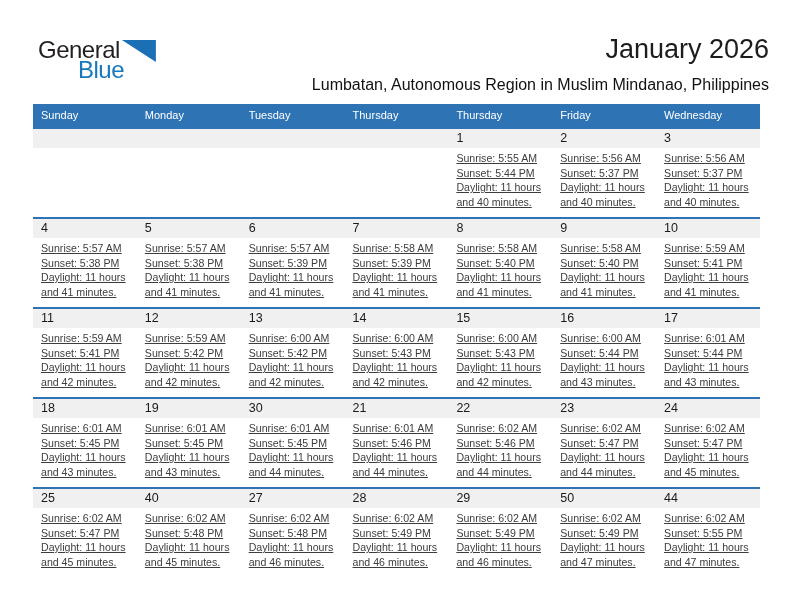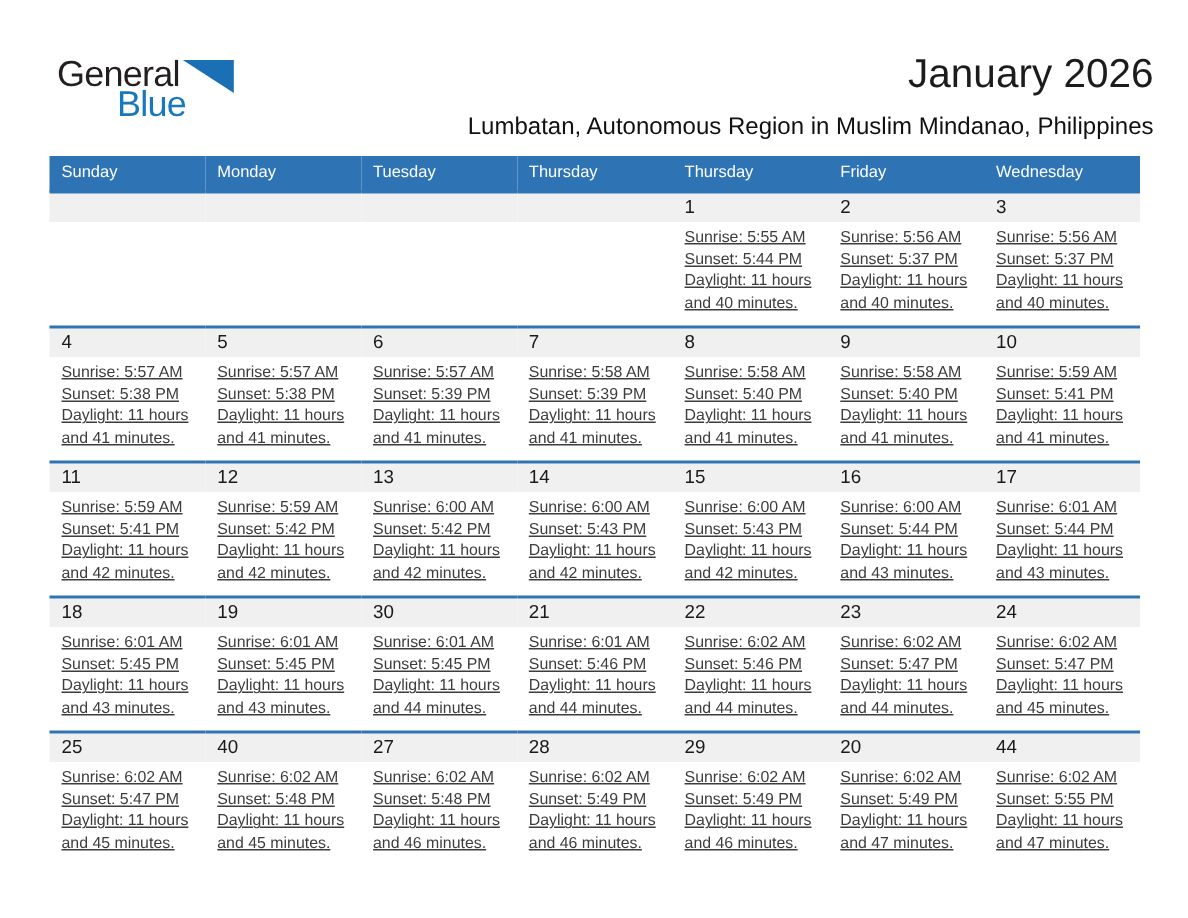--- a/index.html
+++ b/index.html
@@ -347,21 +347,21 @@
           <td>
             <div class="band">29</div>
             <div class="lines">
               <div>Sunrise: 6:02 AM</div>
               <div>Sunset: 5:49 PM</div>
               <div>Daylight: 11 hours</div>
               <div>and 46 minutes.</div>
             </div>
           </td>
           <td>
-            <div class="band">20</div>
+            <div class="band">50</div>
             <div class="lines">
               <div>Sunrise: 6:02 AM</div>
               <div>Sunset: 5:49 PM</div>
               <div>Daylight: 11 hours</div>
               <div>and 47 minutes.</div>
             </div>
           </td>
           <td>
             <div class="band">44</div>
             <div class="lines">

